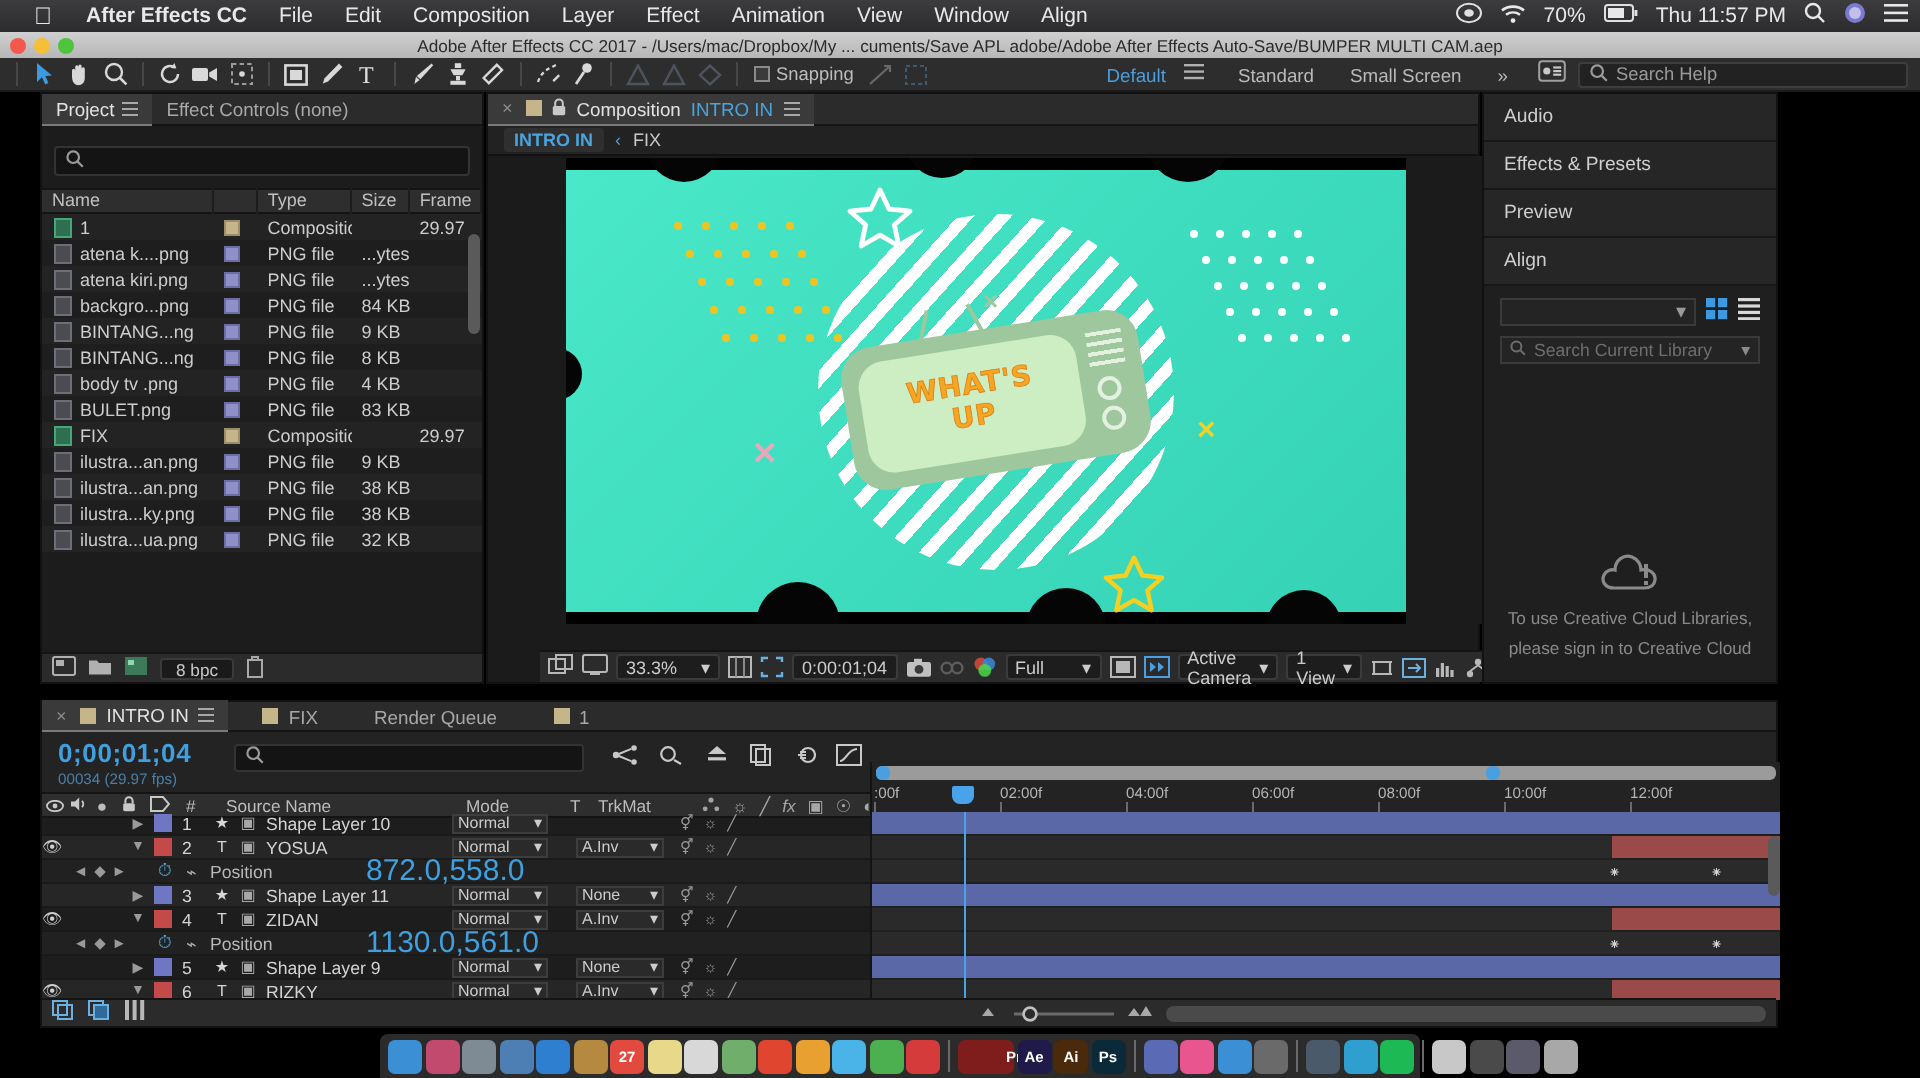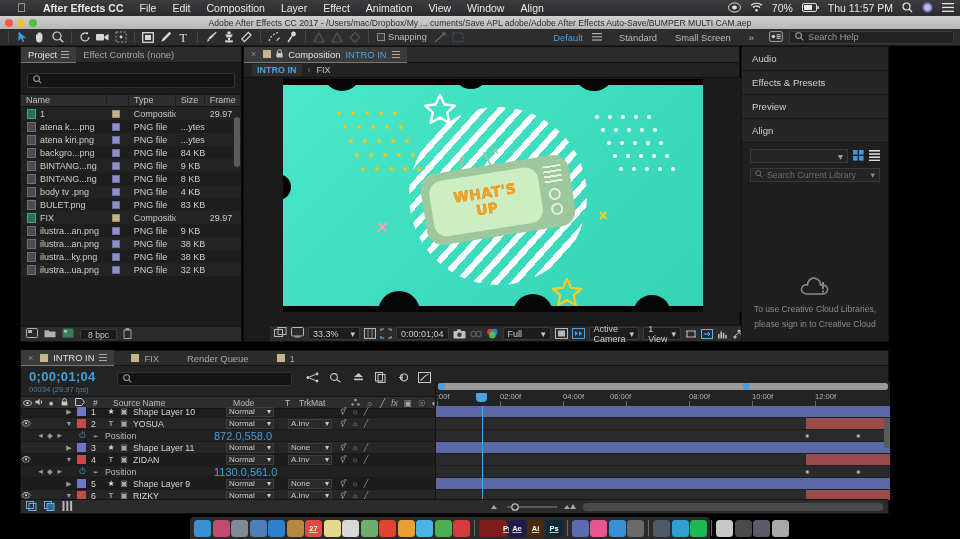--- a/index.html
+++ b/index.html
@@ -108,21 +108,21 @@
   .lyrhead { height:12px; background:#2e2e2e; display:flex; align-items:center; font-size:8.6px;
              color:#bdbdbd; border-bottom:1px solid #141414; }
   .lrow { height:12px; display:flex; align-items:center; font-size:8.8px; color:#d4d4d4;
           border-bottom:1px solid #1a1a1a; }
   .lrow.alt { background:#262626; }
   .lrow.prop { background:#212121; color:#b8b8b8; }
   .eye { width:10px; text-align:center; color:#cfcfcf; font-size:8px;}
   .colorchip { width:9px;height:9px; display:inline-block;}
   .modesel { width:48px; height:10px; background:#2a2a2a; border:1px solid #3d3d3d; font-size:8px;
              display:flex; align-items:center; justify-content:space-between; padding:0 2px; color:#ccc;}
-  .posval { color:#3fa0e0; font-size:11px;margin-left:31px; }
+  .posval { color:#3fa0e0; font-size:15px; }
   .ruler { position:absolute; left:414px; top:30px; width:455px; height:25px; background:#232323;
            border-left:1px solid #141414;}
   .rulerbar { position:absolute; left:2px; top:2px; height:7px; background:#9b9b9b; border-radius:3px; }
   .rulerbar i { position:absolute; top:0; width:7px; height:7px; background:#4a9fe0; border-radius:3px;}
   .tick { position:absolute; top:11px; font-size:7.6px; color:#b5b5b5; }
   .tickline { position:absolute; top:20px; width:1px; height:5px; background:#6a6a6a;}
   .tracks { position:absolute; left:414px; top:55px; width:455px; height:94px; background:#2a2a2a;
             border-left:1px solid #141414; overflow:hidden;}
   .trow { position:absolute; left:0; width:455px; height:12px; border-bottom:1px solid #1f1f1f;}
   .bar { position:absolute; height:11px; }
@@ -131,21 +131,21 @@
   .kf { position:absolute; width:5px; height:7px; color:#d8d8d8; font-size:8px; line-height:7px;}
   .cti { position:absolute; top:0; width:1px; background:#4aa3e8; }
   .ctihead { position:absolute; width:11px; height:9px; background:#4aa3e8; border-radius:1px 1px 4px 4px;}
   .tlfoot { position:absolute; left:0; bottom:0; width:100%; height:14px; background:#2b2b2b;
             border-top:1px solid #141414; display:flex; align-items:center; gap:6px; padding:0 5px;}
   .hscroll { height:8px; background:#4a4a4a; border-radius:4px; }
 
   
   .dock { position:absolute; left:190px; bottom:0; width:520px; height:22px;
           background:rgba(60,60,60,.72); display:flex; align-items:center; padding:0 4px; gap:1.5px;
-          border-radius:4px 4px 0 0;text-decoration:underline;}
+          border-radius:4px 4px 0 0;}
   .dicon { width:17px; height:17px; border-radius:3.5px; display:flex; align-items:center;
            justify-content:center; font-size:7.5px; font-weight:bold; color:#fff; flex:none; }
   .dsep { width:1px;height:16px;background:#6a6a6a; margin:0 2.5px;}
 
   
   .dot { position:absolute; border-radius:50%; }
   .xm { position:absolute; font-weight:bold; }
 </style>
 </head>
 <body>
@@ -1235,21 +1235,21 @@
       <i style="left:0"></i>
       <i style="left:305px"></i>
     </div>
     <div id="ruler-ticks">
         <span class="tick" style="left: 1px;">:00f</span>
         <span class="tickline" style="left: 1px;"></span>
         <span class="tick" style="left: 64px;">02:00f</span>
         <span class="tickline" style="left: 64px;"></span>
         <span class="tick" style="left: 127px;">04:00f</span>
         <span class="tickline" style="left: 127px;"></span>
-        <span class="tick" style="left: 174px;">06:00f</span>
+        <span class="tick" style="left: 190px;">06:00f</span>
         <span class="tickline" style="left: 190px;"></span>
         <span class="tick" style="left: 253px;">08:00f</span>
         <span class="tickline" style="left: 253px;"></span>
         <span class="tick" style="left: 316px;">10:00f</span>
         <span class="tickline" style="left: 316px;"></span>
         <span class="tick" style="left: 379px;">12:00f</span>
         <span class="tickline" style="left: 379px;"></span>
       </div>
   </div>
 

